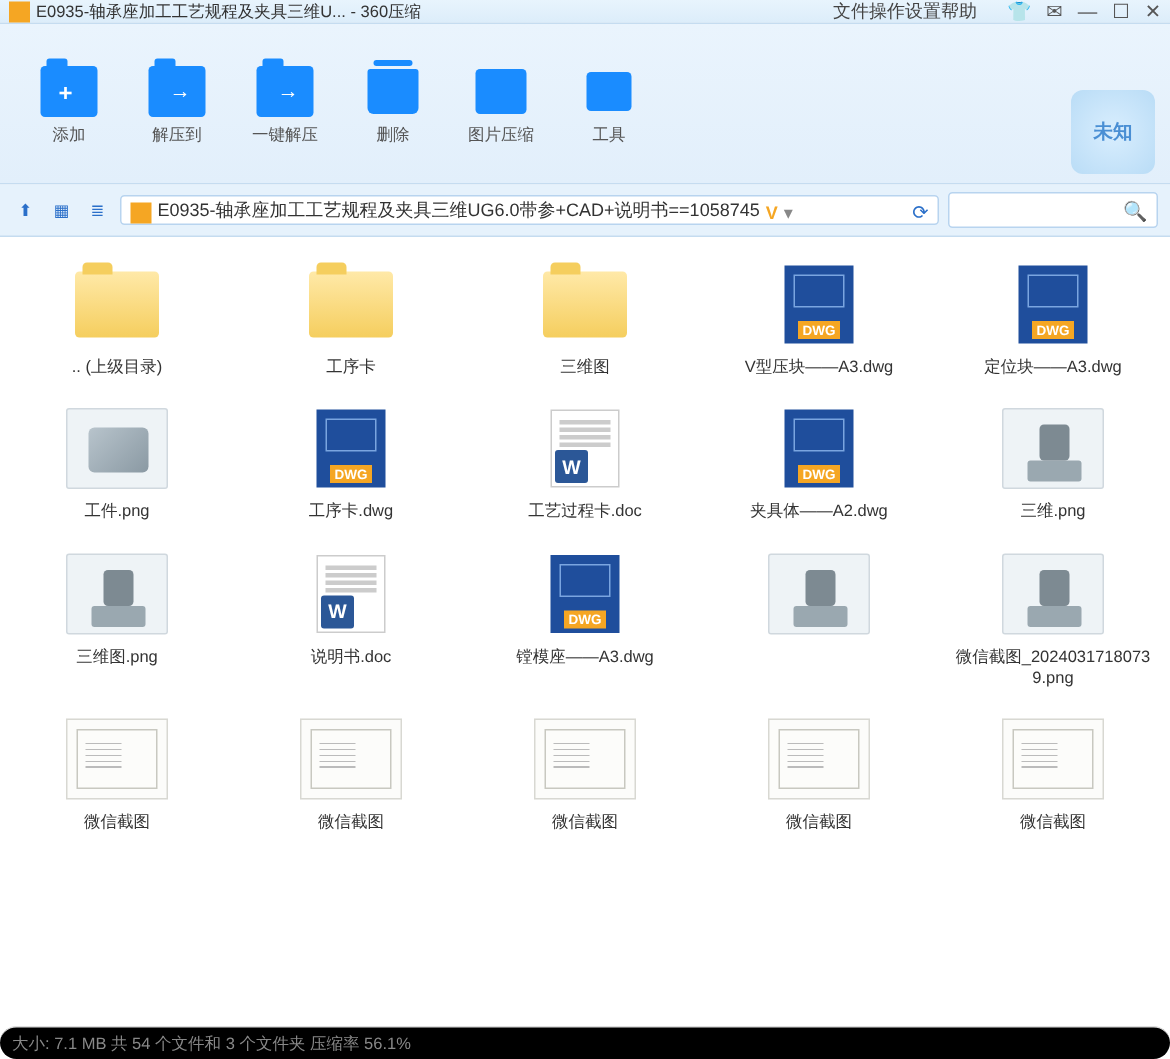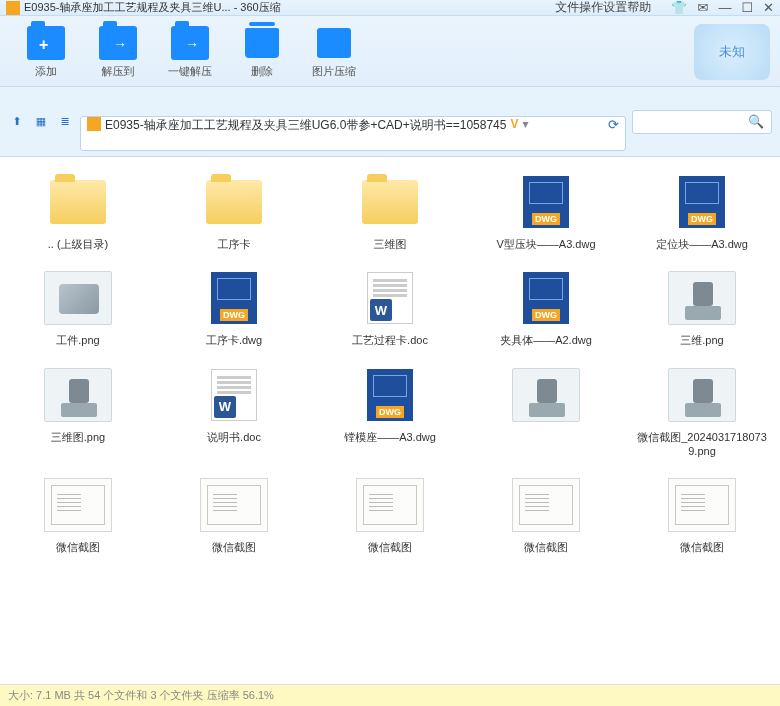--- a/index.html
+++ b/index.html
@@ -19,25 +19,25 @@
 .tool-btn .icon-box { width: 38px; height: 34px; position: relative; }
 .tool-btn .label { font-size: 11px; color: #555; }
 .folder-ic { position:absolute; inset:0; background:#1a8cff; border-radius:3px; }
 .folder-ic::before { content:""; position:absolute; top:-5px; left:4px; width:14px; height:6px; background:#1a8cff; border-radius:2px 2px 0 0; }
 .plus-badge { position:absolute; top:10px; left:12px; color:#fff; font-size:16px; font-weight:bold; }
 .arrow-badge { position:absolute; top:8px; left:14px; color:#fff; font-size:14px; }
 .trash-ic { position:absolute; inset:2px; background:#1a8cff; border-radius:2px 2px 4px 4px; }
 .trash-ic::before { content:""; position:absolute; top:-6px; left:4px; right:4px; height:4px; background:#1a8cff; border-radius:2px; }
 .img-ic { position:absolute; inset:2px; background:#1a8cff; border-radius:3px; }
 .tool-ic { position:absolute; inset:4px; background:#1a8cff; border-radius:3px; }
-.toolbar .right-badge { margin-left:auto; width:76px; height:56px; background:radial-gradient(circle,#d9eefe,#b9dcf6); border-radius:8px; display:flex; align-items:center; justify-content:center; color:#4a8fd4; font-size:13px; font-weight:normal; }
+.toolbar .right-badge { margin-left:auto; width:56px; height:56px; background:radial-gradient(circle,#d9eefe,#b9dcf6); border-radius:8px; display:flex; align-items:center; justify-content:center; color:#4a8fd4; font-size:13px; font-weight:bold;margin-top:36px; }
 
 .addrbar { background:#e6f2fc; padding:5px 8px; display:flex; align-items:center; gap:6px; border-bottom:1px solid #c5dcf0; }
 .addrbar .small-btn { width:18px; height:18px; display:flex; align-items:center; justify-content:center; font-size:11px; color:#2a6fc9; cursor:pointer; }
-.addrbar .path-box { flex:1; height:35px; background:#fff; border:1px solid #b8d4ef; border-radius:3px; display:flex; align-items:flex-start; padding:0 6px; font-size:12px; color:#333;margin-top:24px; }
+.addrbar .path-box { flex:1; height:20px; background:#fff; border:1px solid #b8d4ef; border-radius:3px; display:flex; align-items:flex-end; padding:0 6px; font-size:12px; color:#333; }
 .addrbar .path-box .file-ic { width:14px; height:14px; background:#f5a623; margin-right:4px; }
 .addrbar .path-box .vcheck { color:#f5a623; font-weight:bold; margin:0 4px; }
 .addrbar .path-box .refresh { margin-left:auto; color:#2a6fc9; font-size:13px; cursor:pointer; }
 .addrbar .search-box { width:140px; height:24px; background:#fff; border:1px solid #b8d4ef; border-radius:3px; display:flex; align-items:center; justify-content:flex-end; padding:0 6px; }
 .addrbar .search-box .mag { color:#2a6fc9; font-size:13px; }
 
 .content { flex:1; background:#fff; overflow-y:auto; padding:12px 8px; }
 .grid { display:grid; grid-template-columns:repeat(5,1fr); gap:10px 16px; }
 .item { display:flex; flex-direction:column; align-items:center; gap:6px; cursor:pointer; padding:4px; }
 .item .thumb { width:68px; height:58px; display:flex; align-items:center; justify-content:center; position:relative; }
@@ -56,21 +56,21 @@
 
 .img-th { width:68px; height:54px; background:#eef3f6; border:1px solid #d0d8de; border-radius:2px; position:relative; overflow:hidden; }
 .part-shape { position:absolute; top:12px; left:14px; width:40px; height:30px; background:linear-gradient(135deg,#b8c4cc,#8a99a3); border-radius:4px; }
 .fixture-shape { position:absolute; top:8px; left:10px; width:48px; height:40px; }
 .fixture-shape::before { content:""; position:absolute; bottom:0; left:6px; width:36px; height:14px; background:#9aa8b0; border-radius:2px; }
 .fixture-shape::after { content:""; position:absolute; top:2px; left:14px; width:20px; height:24px; background:#7d8a92; border-radius:3px; }
 .draw-th { width:68px; height:54px; background:#fcfcfa; border:1px solid #d8d8d2; position:relative; }
 .draw-th::before { content:""; position:absolute; top:6px; left:6px; right:6px; bottom:6px; border:1px solid #c8c8c0; }
 .draw-th::after { content:""; position:absolute; top:12px; left:12px; width:24px; height:20px; background:repeating-linear-gradient(0deg,#bbb,#bbb 1px,transparent 1px,transparent 4px); }
 
-.statusbar { height:22px; background:#fef9c3; border-top:1px solid #ddd; font-size:11px; color:#888; display:flex; align-items:center; padding:0 8px; }
+.statusbar { height:22px; background:#000000; border-top:1px solid #ddd; font-size:11px; color:#888; display:flex; align-items:center; padding:0 8px;border-radius:11px; }
 </style>
 </head>
 <body>
 
 <div class="titlebar">
   <span class="app-icon"></span>
   <span class="title-text">E0935-轴承座加工工艺规程及夹具三维U... - 360压缩</span>
   <span class="spacer"></span>
   <div class="menu">
     <span>文件</span>
@@ -114,20 +114,26 @@
         <div class="icon-box">
           <div class="trash-ic"></div>
         </div>
         <span class="label">删除</span>
       </div>
       <div class="tool-btn">
         <div class="icon-box">
           <div class="img-ic"></div>
         </div>
         <span class="label">图片压缩</span>
+      </div>
+      <div class="tool-btn">
+        <div class="icon-box">
+          <div class="tool-ic"></div>
+        </div>
+        <span class="label">工具</span>
       </div>
     </div>
   <div class="right-badge">未知</div>
 </div>
 
 <div class="addrbar">
   <span class="small-btn">⬆</span>
   <span class="small-btn">▦</span>
   <span class="small-btn">≣</span>
   <div class="path-box">

